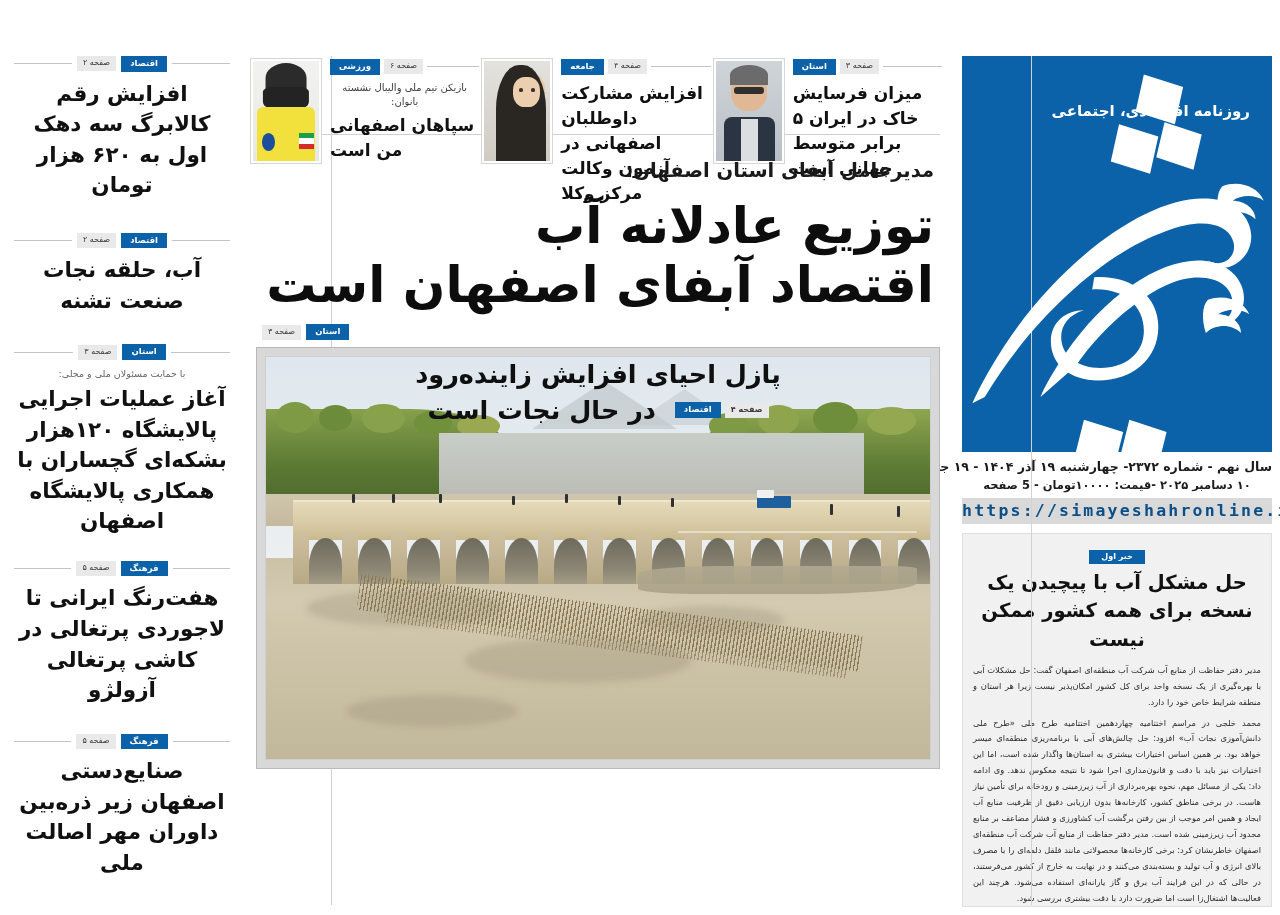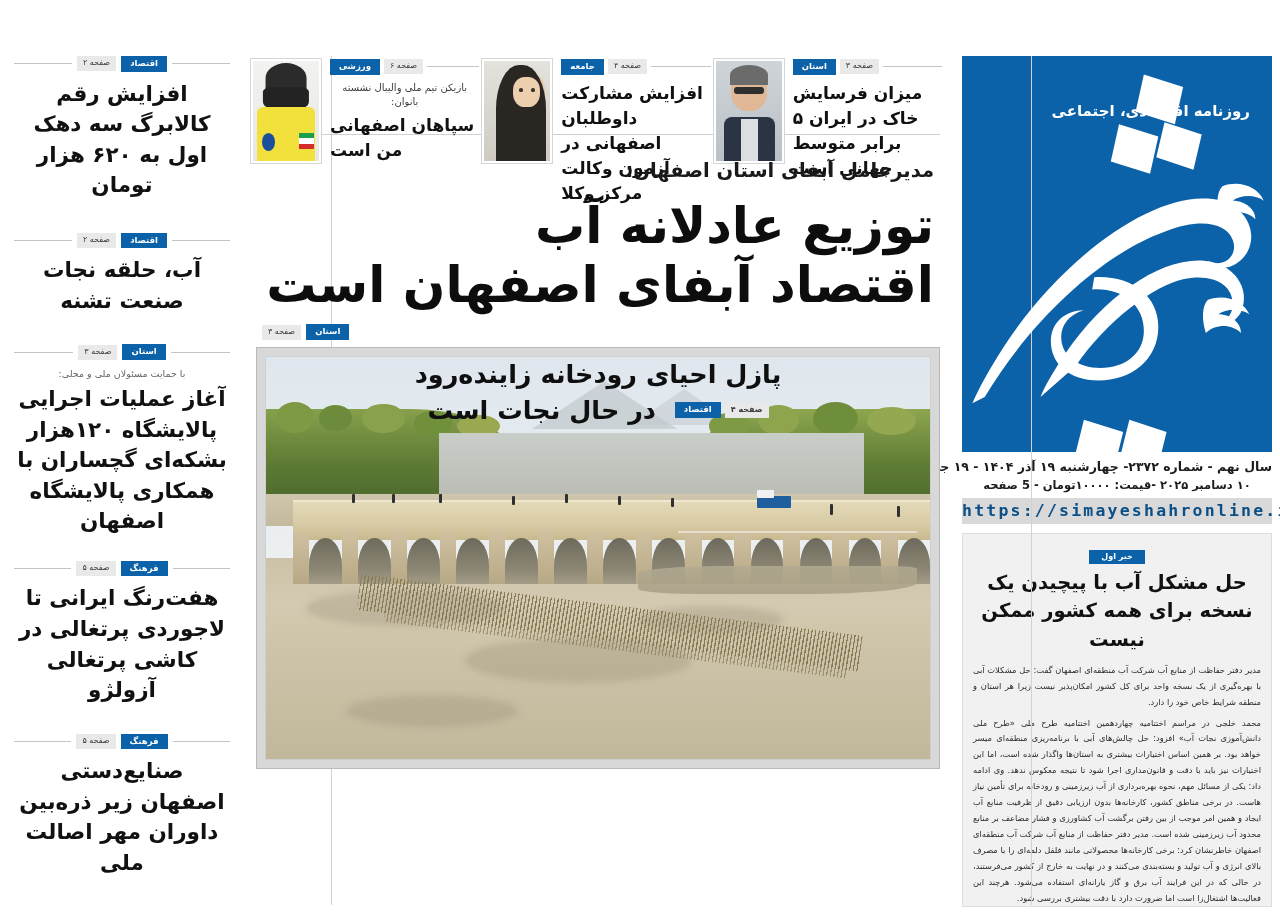--- a/index.html
+++ b/index.html
@@ -719,21 +719,21 @@
         <div class="fig" style="left:37%;top:34.5%;"></div>
         <div class="fig" style="left:45%;top:34.2%;"></div>
         <div class="fig" style="left:53%;top:34.6%;"></div>
         <div class="fig" style="left:61%;top:35.2%;"></div>
         <div class="fig" style="left:85%;top:36.5%;height:11px;"></div>
         <div class="fig" style="left:95%;top:37%;height:11px;"></div>
         <div class="truck" style="left:74%;top:34.5%;"></div>
       </div>
 
       <div class="photo-caption">
-        <div class="cap-line">پازل احیای رودخانه زاینده‌رود</div>
+        <div class="cap-line">پازل احیای افزایش زاینده‌رود</div>
         <div class="cap-line">
           <span class="cap-badges">
             <span class="badge-cat">اقتصاد</span>
             <span class="badge-page">صفحه ۴</span>
           </span>
           <span>در حال نجات است</span>
         </div>
       </div>
     </div>
 

